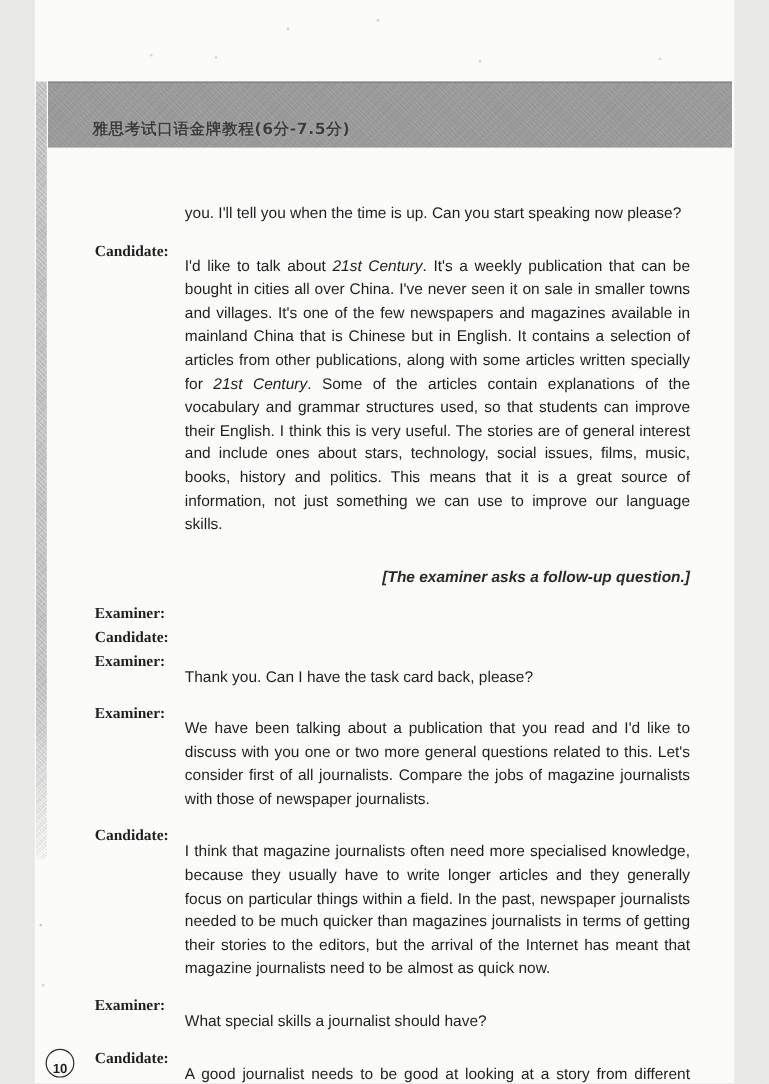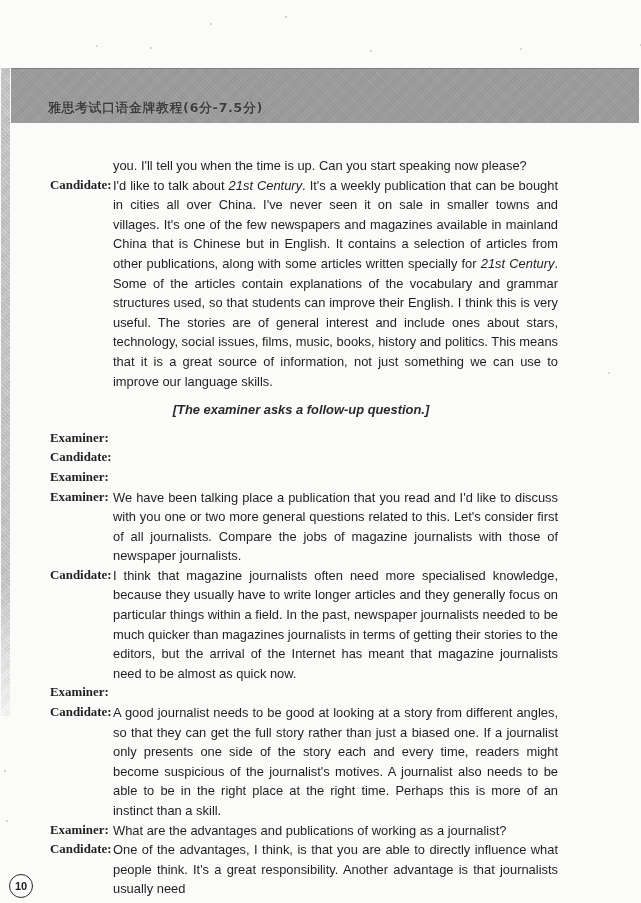--- a/index.html
+++ b/index.html
@@ -1,18 +1,18 @@
 <!DOCTYPE html>
 <html><head>
 <meta charset="utf-8">
 <style>
   html, body { margin: 0; padding: 0; background: #e8e8e6; }
   .page {
     position: relative;
-    width: 641px;
+    width: 583px;
     height: 903px;
     margin: 0 auto;
     background: #fbfbfa;
     overflow: hidden;
     font-family: "Liberation Sans", sans-serif;
     color: var(--body-text, #1f1f1f);
   }
 
   
   .noise {
@@ -80,44 +80,44 @@
   .entry { display: flex; align-items: flex-start; }
   .entry .speaker {
     flex: 0 0 63px;
     margin-left: 6px;
     font-weight: 700;
     white-space: nowrap;
     font-family: Liberation Serif, serif;
   }
   .entry .utterance {
     flex: 1 1 auto;
-    margin: 0;
+    margin: 12px;
     text-align: justify;
   }
   .entry.continuation .speaker { font-weight: 400; }
   .entry.stage {
     display: block;
     margin: 9px 0;
   }
   .entry.stage .utterance {
-    text-align: center;
+    text-align: right;
     font-weight: 700;
     font-style: italic;
     color: #2a2a2a;
   }
   .utterance em { font-style: italic; }
 
   
   .page-number {
     position: absolute;
     left: 9px; top: 874px;
     width: 22px; height: 22px;
     border: 1.5px solid #2a2a2a;
     border-radius: 50%;
-    display: flex; align-items: center; justify-content: center;
+    display: flex; align-items: flex-end; justify-content: center;
     font-size: 11px; font-weight: 700;
     color: #1f1f1f;
     background: #fbfbfa;
   }
 </style>
 </head>
 <body>
 
 <div class="page" style="--header-bar: #9d9d9d; --header-text: #3b3b3b; --body-text: #1f1f1f; --scan-strip: #c6c6c6;">
   <div class="noise"></div>
@@ -140,31 +140,33 @@
         <p class="utterance"><span>[The examiner asks a follow-up question.]</span></p>
       </div>
       <div class="entry turn">
         <span class="speaker">Examiner:</span>
       </div>
       <div class="entry turn">
         <span class="speaker">Candidate:</span>
       </div>
       <div class="entry turn">
         <span class="speaker">Examiner:</span>
+        <p class="utterance"><span>Thank you. Can I have the task card back, please?</span></p>
       </div>
       <div class="entry turn">
         <span class="speaker">Examiner:</span>
-        <p class="utterance"><span>We have been talking place a publication that you read and I'd like to discuss with you one or two more general questions related to this. Let's consider first of all journalists. Compare the jobs of magazine journalists with those of newspaper journalists.</span></p>
+        <p class="utterance"><span>We have been talking about a publication that you read and I'd like to discuss with you one or two more general questions related to this. Let's consider first of all journalists. Compare the jobs of magazine journalists with those of newspaper journalists.</span></p>
       </div>
       <div class="entry turn">
         <span class="speaker">Candidate:</span>
         <p class="utterance"><span>I think that magazine journalists often need more specialised knowledge, because they usually have to write longer articles and they generally focus on particular things within a field. In the past, newspaper journalists needed to be much quicker than magazines journalists in terms of getting their stories to the editors, but the arrival of the Internet has meant that magazine journalists need to be almost as quick now.</span></p>
       </div>
       <div class="entry turn">
         <span class="speaker">Examiner:</span>
+        <p class="utterance"><span>What special skills a journalist should have?</span></p>
       </div>
       <div class="entry turn">
         <span class="speaker">Candidate:</span>
         <p class="utterance"><span>A good journalist needs to be good at looking at a story from different angles, so that they can get the full story rather than just a biased one. If a journalist only presents one side of the story each and every time, readers might become suspicious of the journalist's motives. A journalist also needs to be able to be in the right place at the right time. Perhaps this is more of an instinct than a skill.</span></p>
       </div>
       <div class="entry turn">
         <span class="speaker">Examiner:</span>
         <p class="utterance"><span>What are the advantages and publications of working as a journalist?</span></p>
       </div>
       <div class="entry turn">

